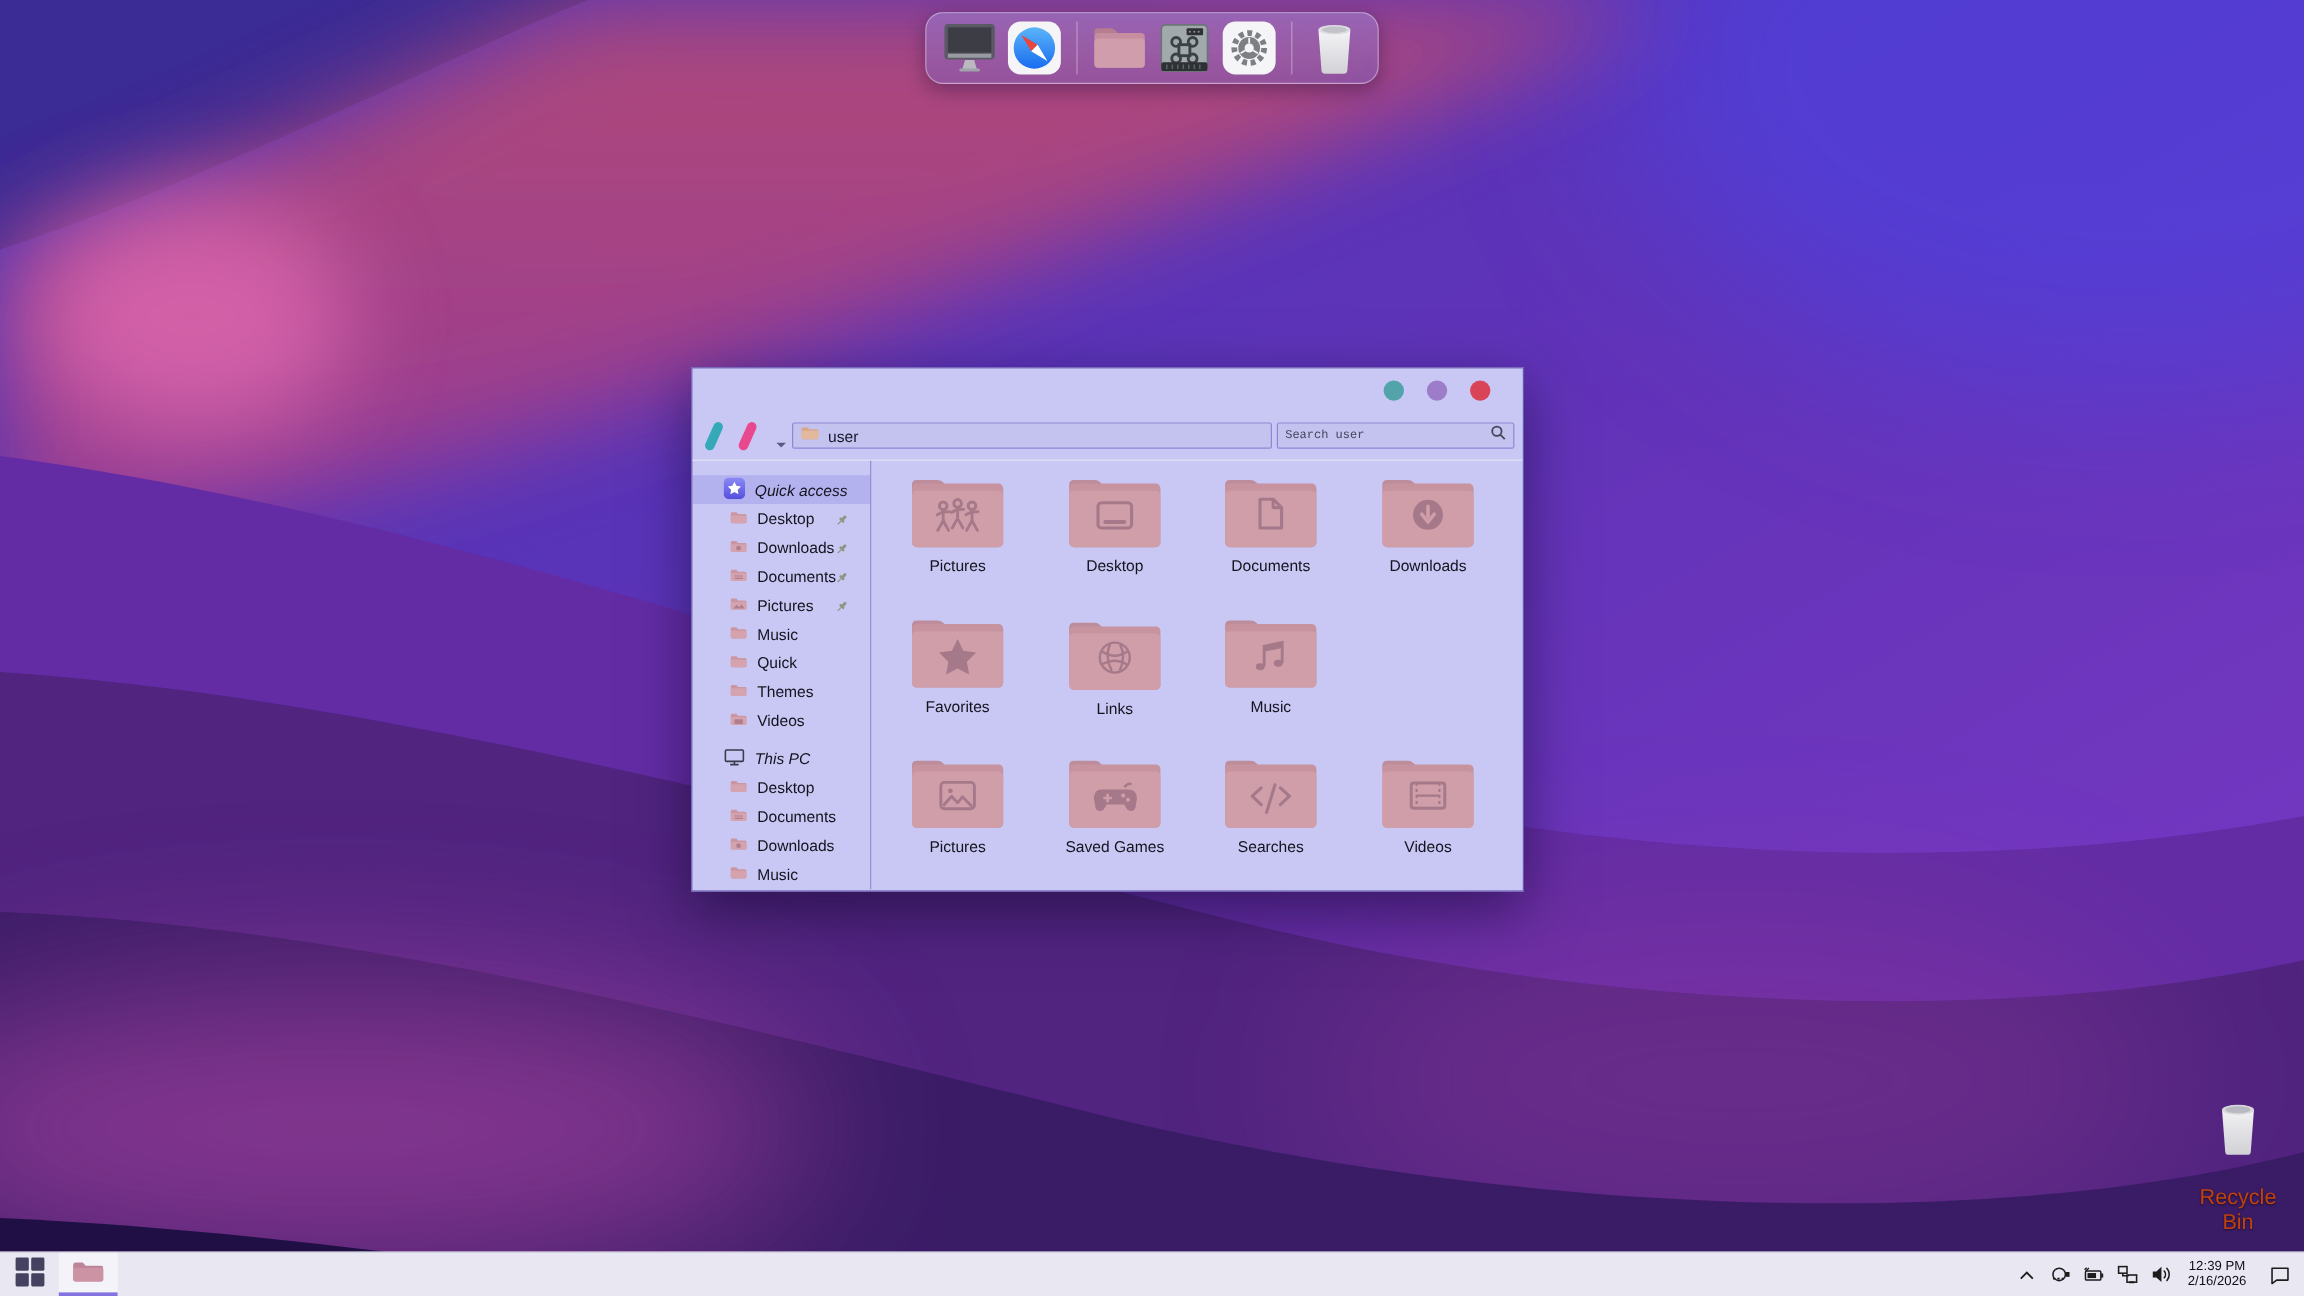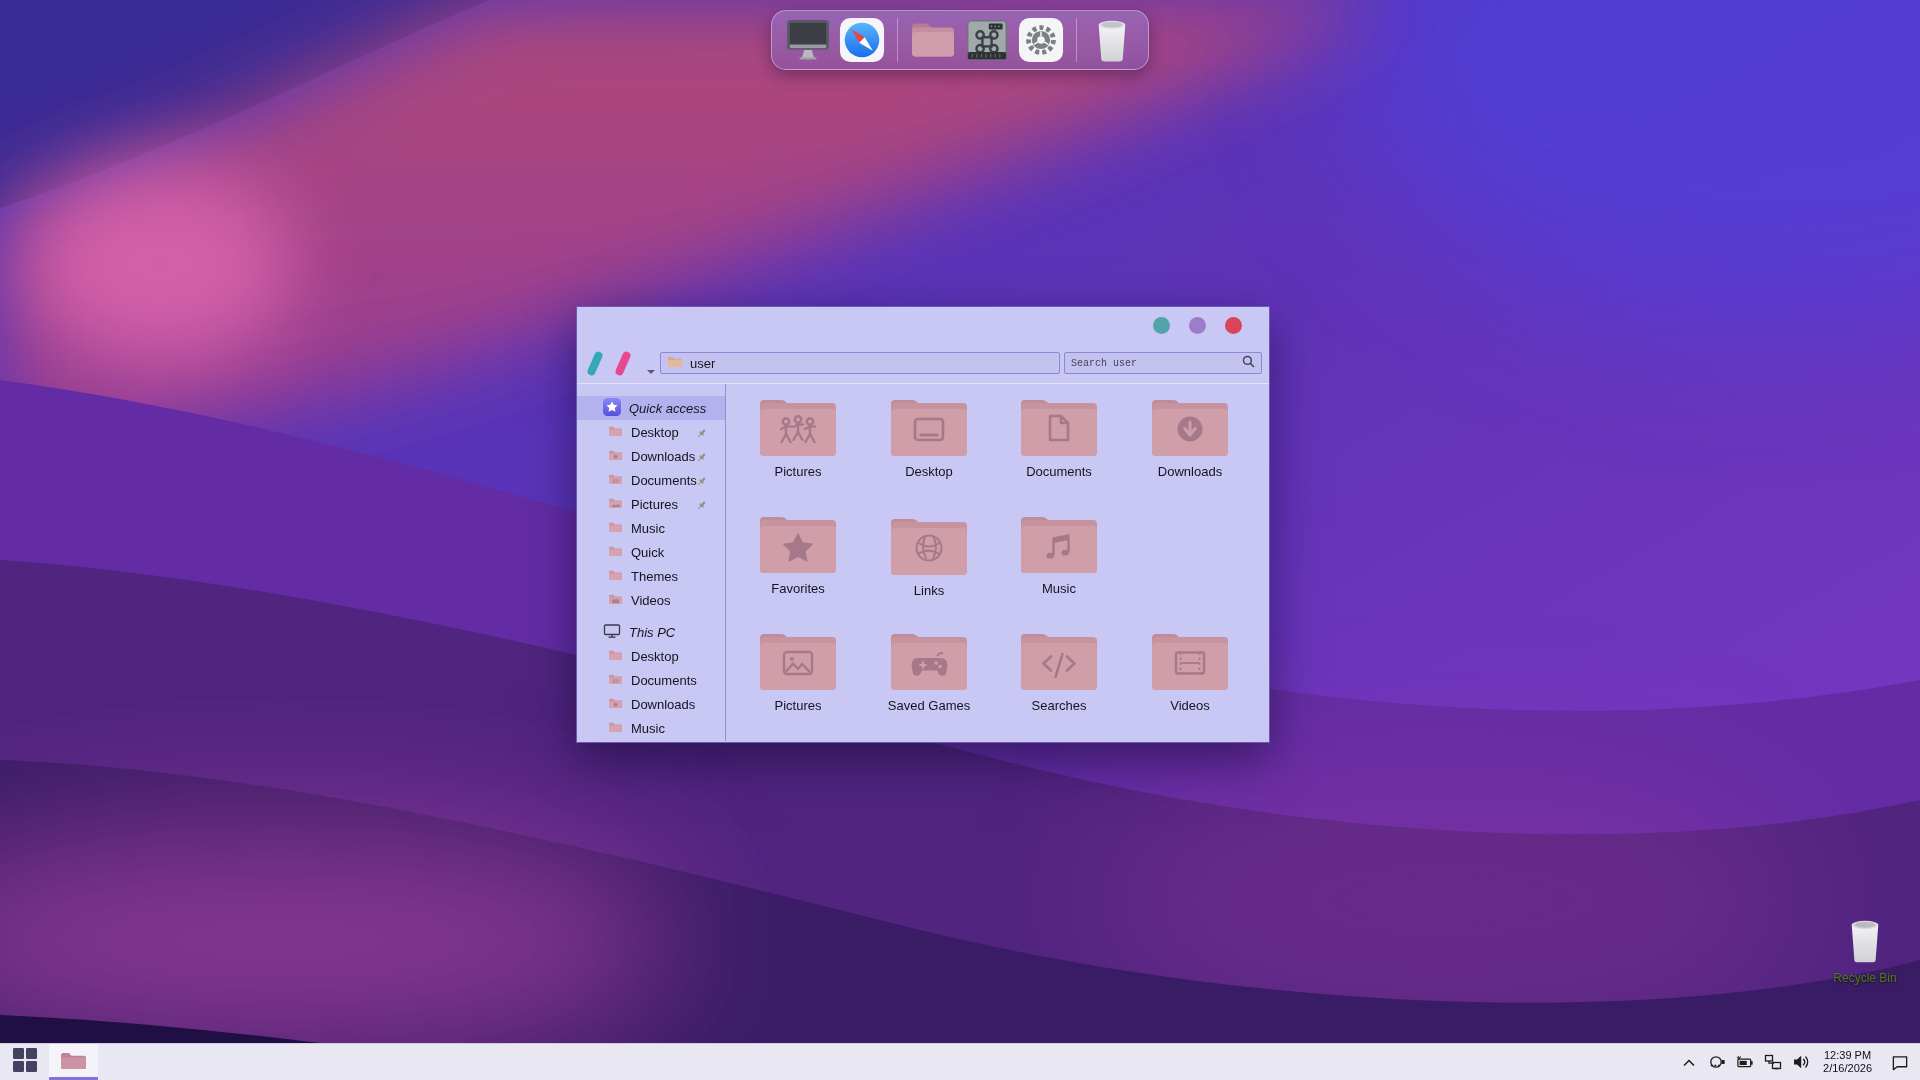--- a/index.html
+++ b/index.html
@@ -53,21 +53,21 @@
   .sbrow.child  { padding-left:31px; }
   .sbrow.selected { background:rgba(128,128,228,.30); }
   .sbrow .pin { position:absolute; left:119px; top:7px; }
 
   .fcell { position:absolute; width:120px; text-align:center; cursor:default; }
   .fcell svg.folder { display:block; margin:0 auto; }
   .flabel { margin-top:5px; font-size:13px; color:#14141f; }
 
   
   .desktop-icon { position:absolute; left:1826px; top:916px; width:78px; text-align:center; z-index:2; }
-  .desktop-icon .dlabel { margin-top:3px; font-size:12px; color:#4d7c0f; text-shadow:0 1px 2px rgba(0,0,0,.65); }
+  .desktop-icon .dlabel { margin-top:18px; font-size:18px; color:#c2410c; text-shadow:0 1px 2px rgba(0,0,0,.65); }
 
   
   .taskbar { position:absolute; left:0; right:0; bottom:0; height:37px; z-index:10;
     background:#e9e7f1; border-top:1px solid #cfccdd; display:flex; align-items:stretch; }
   .tb-start { width:49px; display:flex; align-items:center; justify-content:center; }
   .tb-explorer { width:49px; display:flex; align-items:center; justify-content:center;
     background:#f4f3f9; position:relative; }
   .tb-explorer::after { content:""; position:absolute; left:0; right:0; bottom:0; height:3px; background:#8273e0; }
   .tb-spacer { flex:1; }
   .tb-tray { display:flex; align-items:center; gap:10px; padding-right:11px; }

